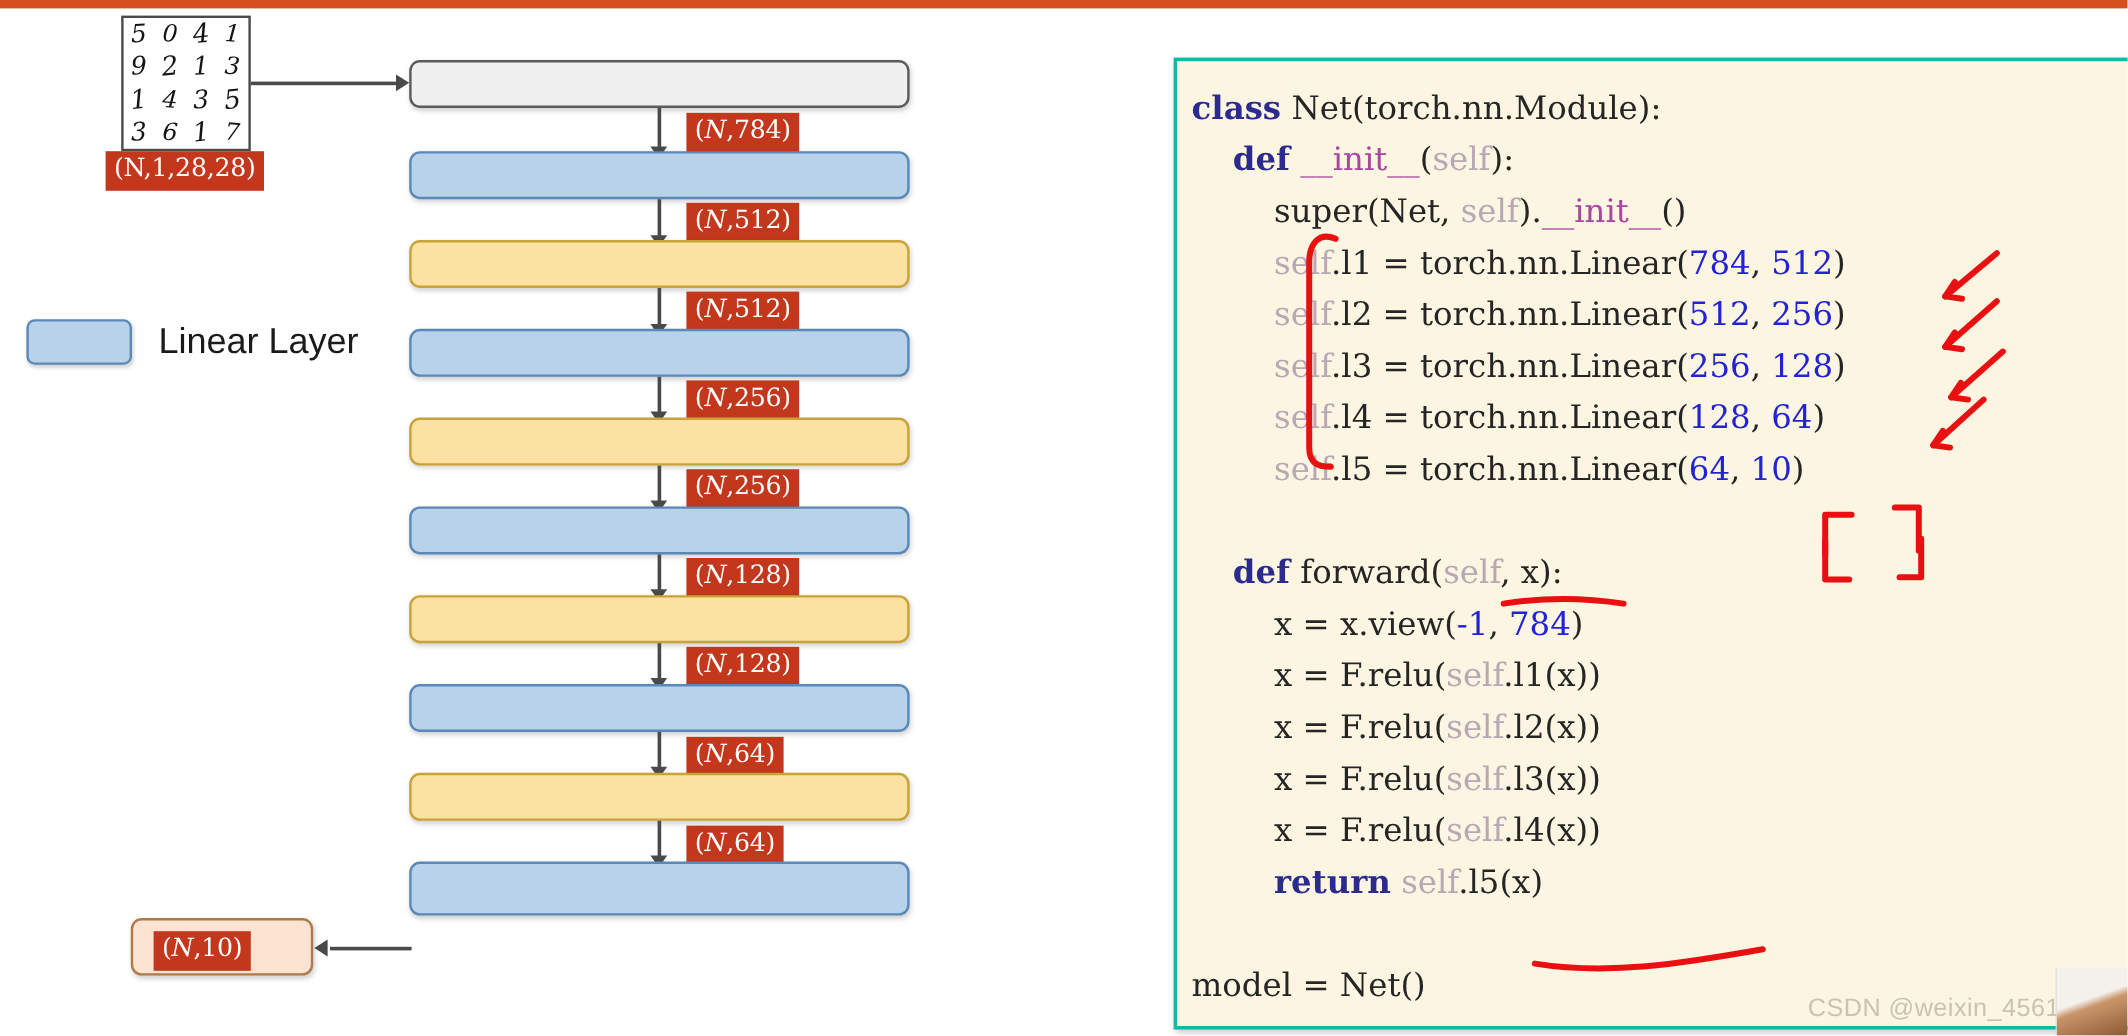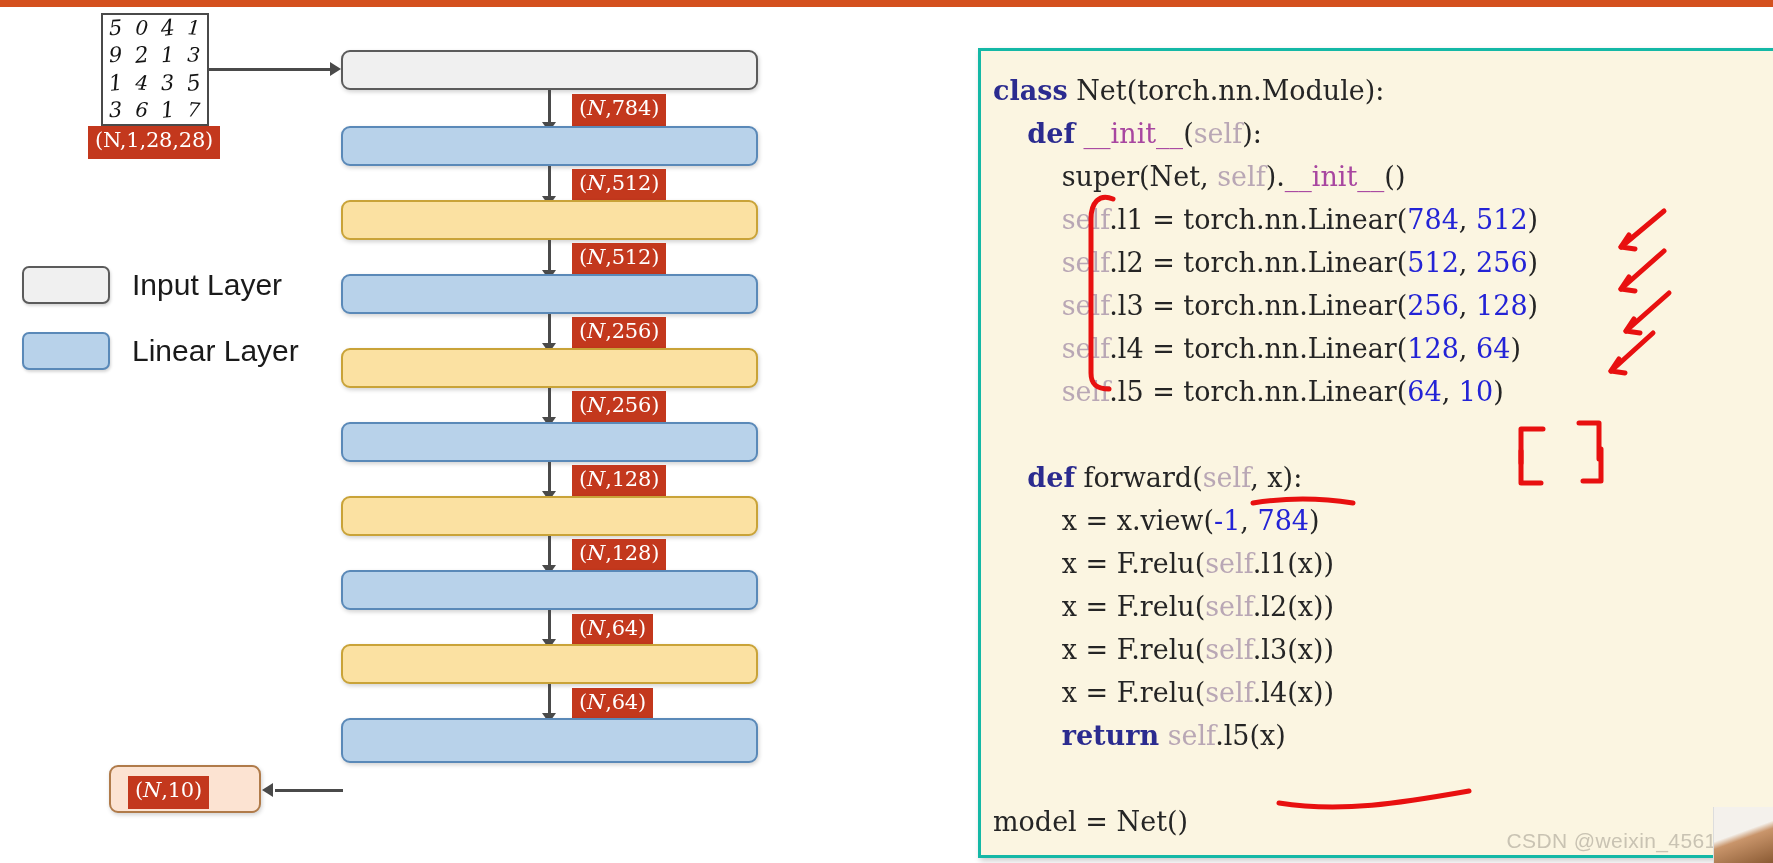--- a/index.html
+++ b/index.html
@@ -195,24 +195,20 @@
 
   <div class="badge" style="left:88px; top:126px;">
     <span>(N,1,28,28)</span>
   </div>
 
   <div class="feed-line"></div>
   <div class="feed-head"></div>
 
   <div class="legend">
     <div class="legend-row">
-      <div class="legend-swatch sw-input"></div>
-      <div class="legend-label">Input Layer</div>
-    </div>
-    <div class="legend-row">
       <div class="legend-swatch sw-linear"></div>
       <div class="legend-label">Linear Layer</div>
     </div>
   </div>
 
   <div class="layer input" style="top:50px;"></div>
 
   <div class="arrow-v" style="top:90px; height:38px;"></div>
   <div class="arrow-head-down" style="top:122px;"></div>
   <div class="badge" style="left:572px; top:94px;">

